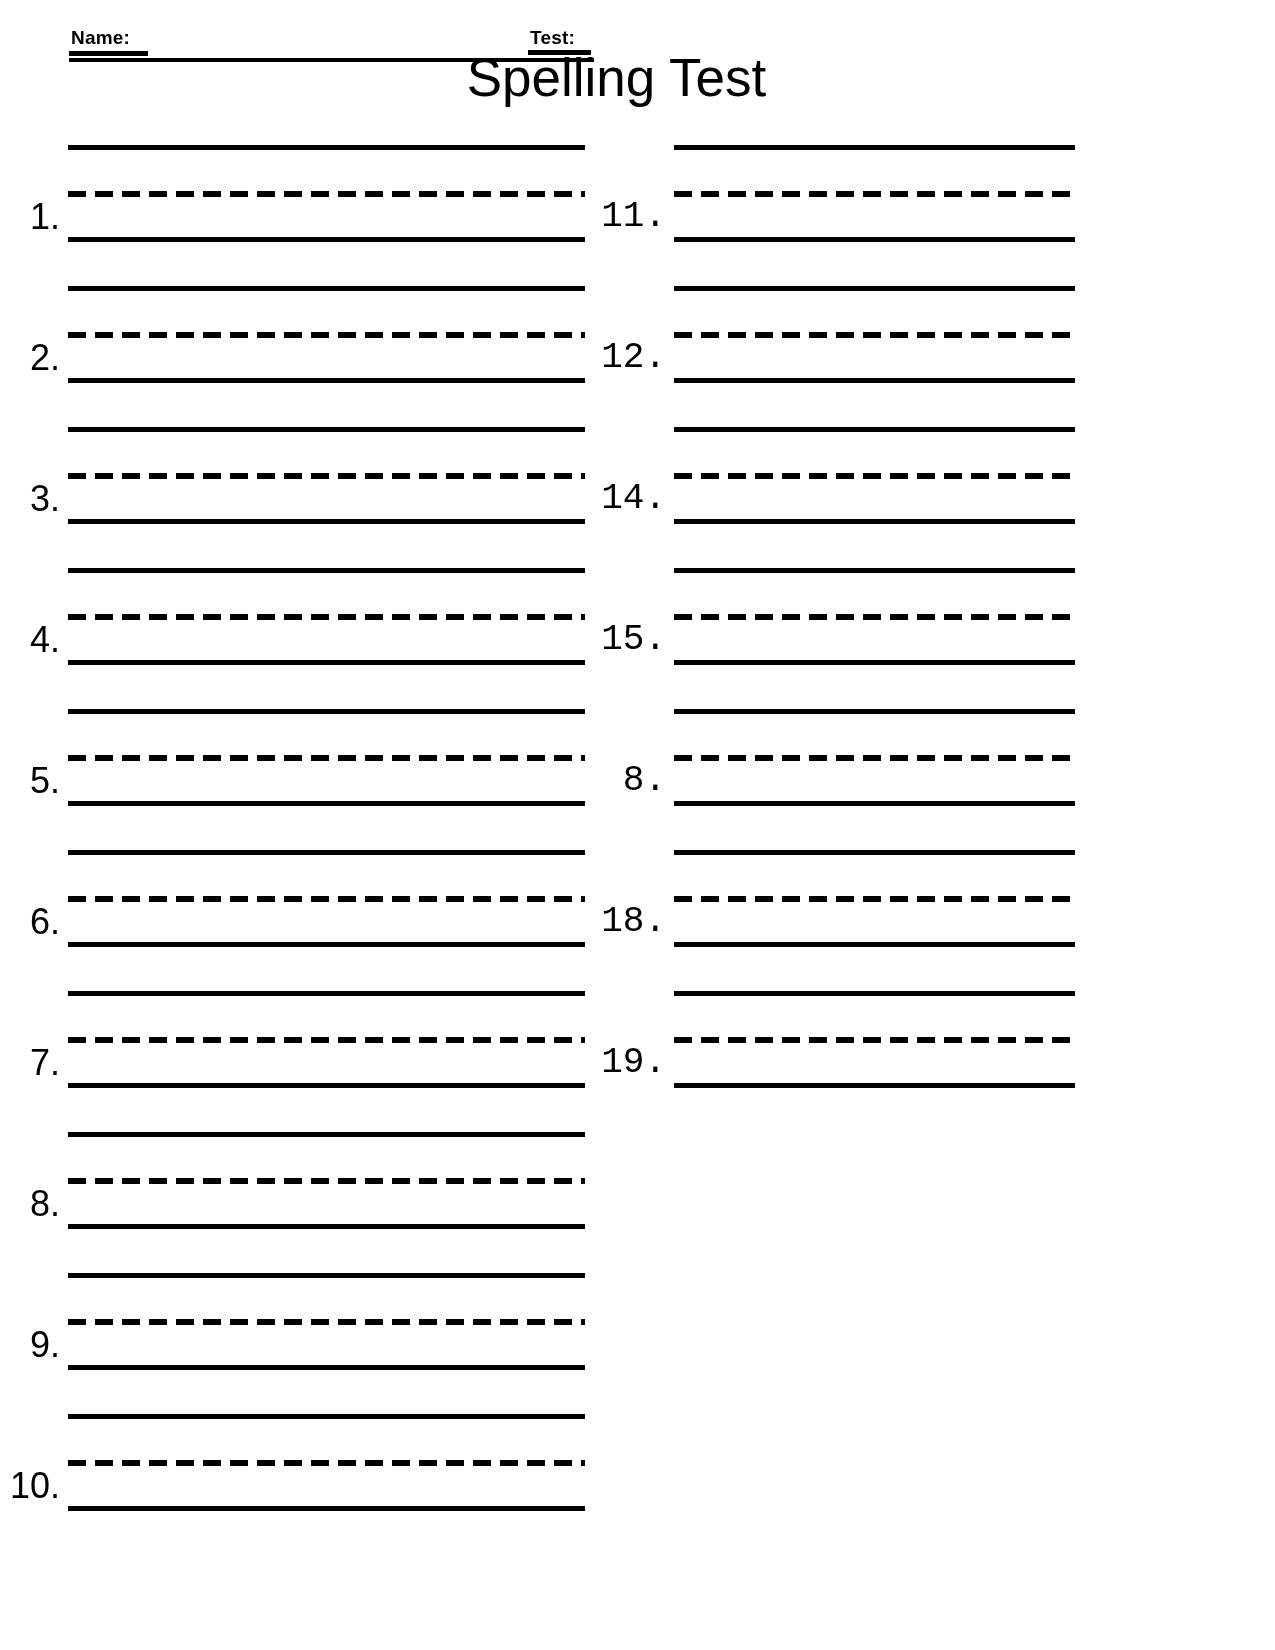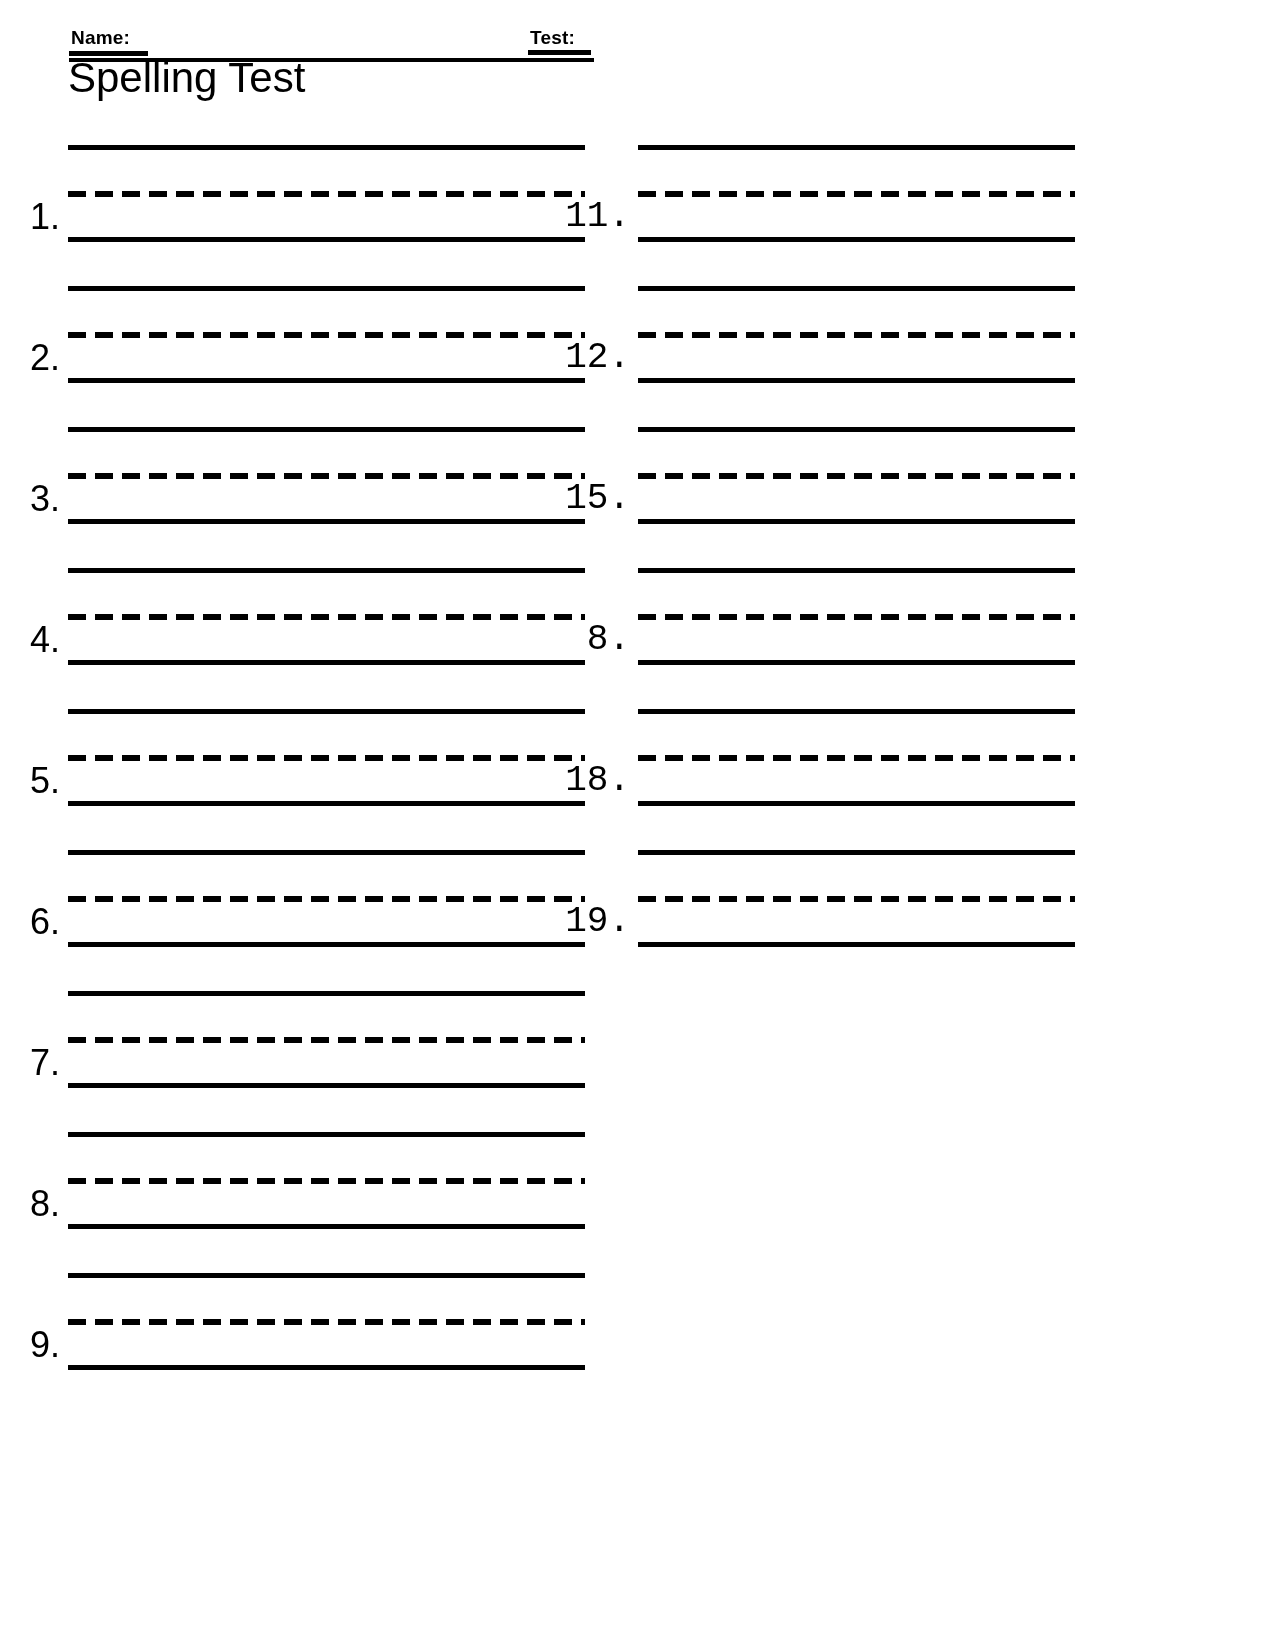--- a/index.html
+++ b/index.html
@@ -36,28 +36,28 @@
   }
   .equals-mark {
     position: absolute; left: 1146px; top: 51px; width: 19px; height: 8px;
   }
   .equals-mark .bar { width: 19px; height: 3px; background: #000; }
   .equals-mark .bar + .bar { margin-top: 2px; }
 
   
   .title {
     position: absolute; left: 68px; top: 54px; width: 1097px;
-    text-align: left;
-    font-size: 42px; line-height: 48px; font-weight: 400;
+    text-align: center;
+    font-size: 53px; line-height: 48px; font-weight: 400;
   }
 
   
   .col { position: absolute; top: 145px; }
   .col-left  { left: 68px;  width: 517px; }
-  .col-right { left: 638px; width: 515px; font-family: Liberation Mono, monospace; }
+  .col-right { left: 674px; width: 515px; font-family: Liberation Mono, monospace; }
 
   .item { position: relative; height: 141px; }
 
   .line { position: absolute; left: 0; right: 0; }
   .line-top    { top: 0;    height: 5px; background: #000; }
   .line-mid    {
     top: 46px; height: 6px;
     background: repeating-linear-gradient(90deg,
       #000 0, #000 18px, transparent 18px, transparent 27px);
   }
@@ -134,31 +134,43 @@
       <div class="line line-top"></div>
       <div class="line line-mid"></div>
       <div class="line line-bottom"></div>
     </div>
     <div class="item">
       <div class="num">9.</div>
       <div class="line line-top"></div>
       <div class="line line-mid"></div>
       <div class="line line-bottom"></div>
     </div>
+    <div class="item">
+      <div class="num">10.</div>
+      <div class="line line-top"></div>
+      <div class="line line-mid"></div>
+      <div class="line line-bottom"></div>
+    </div>
   </div>
 
   <div class="col col-right">
     <div class="item">
       <div class="num">11.</div>
       <div class="line line-top"></div>
       <div class="line line-mid"></div>
       <div class="line line-bottom"></div>
     </div>
     <div class="item">
       <div class="num">12.</div>
+      <div class="line line-top"></div>
+      <div class="line line-mid"></div>
+      <div class="line line-bottom"></div>
+    </div>
+    <div class="item">
+      <div class="num">14.</div>
       <div class="line line-top"></div>
       <div class="line line-mid"></div>
       <div class="line line-bottom"></div>
     </div>
     <div class="item">
       <div class="num">15.</div>
       <div class="line line-top"></div>
       <div class="line line-mid"></div>
       <div class="line line-bottom"></div>
     </div>

